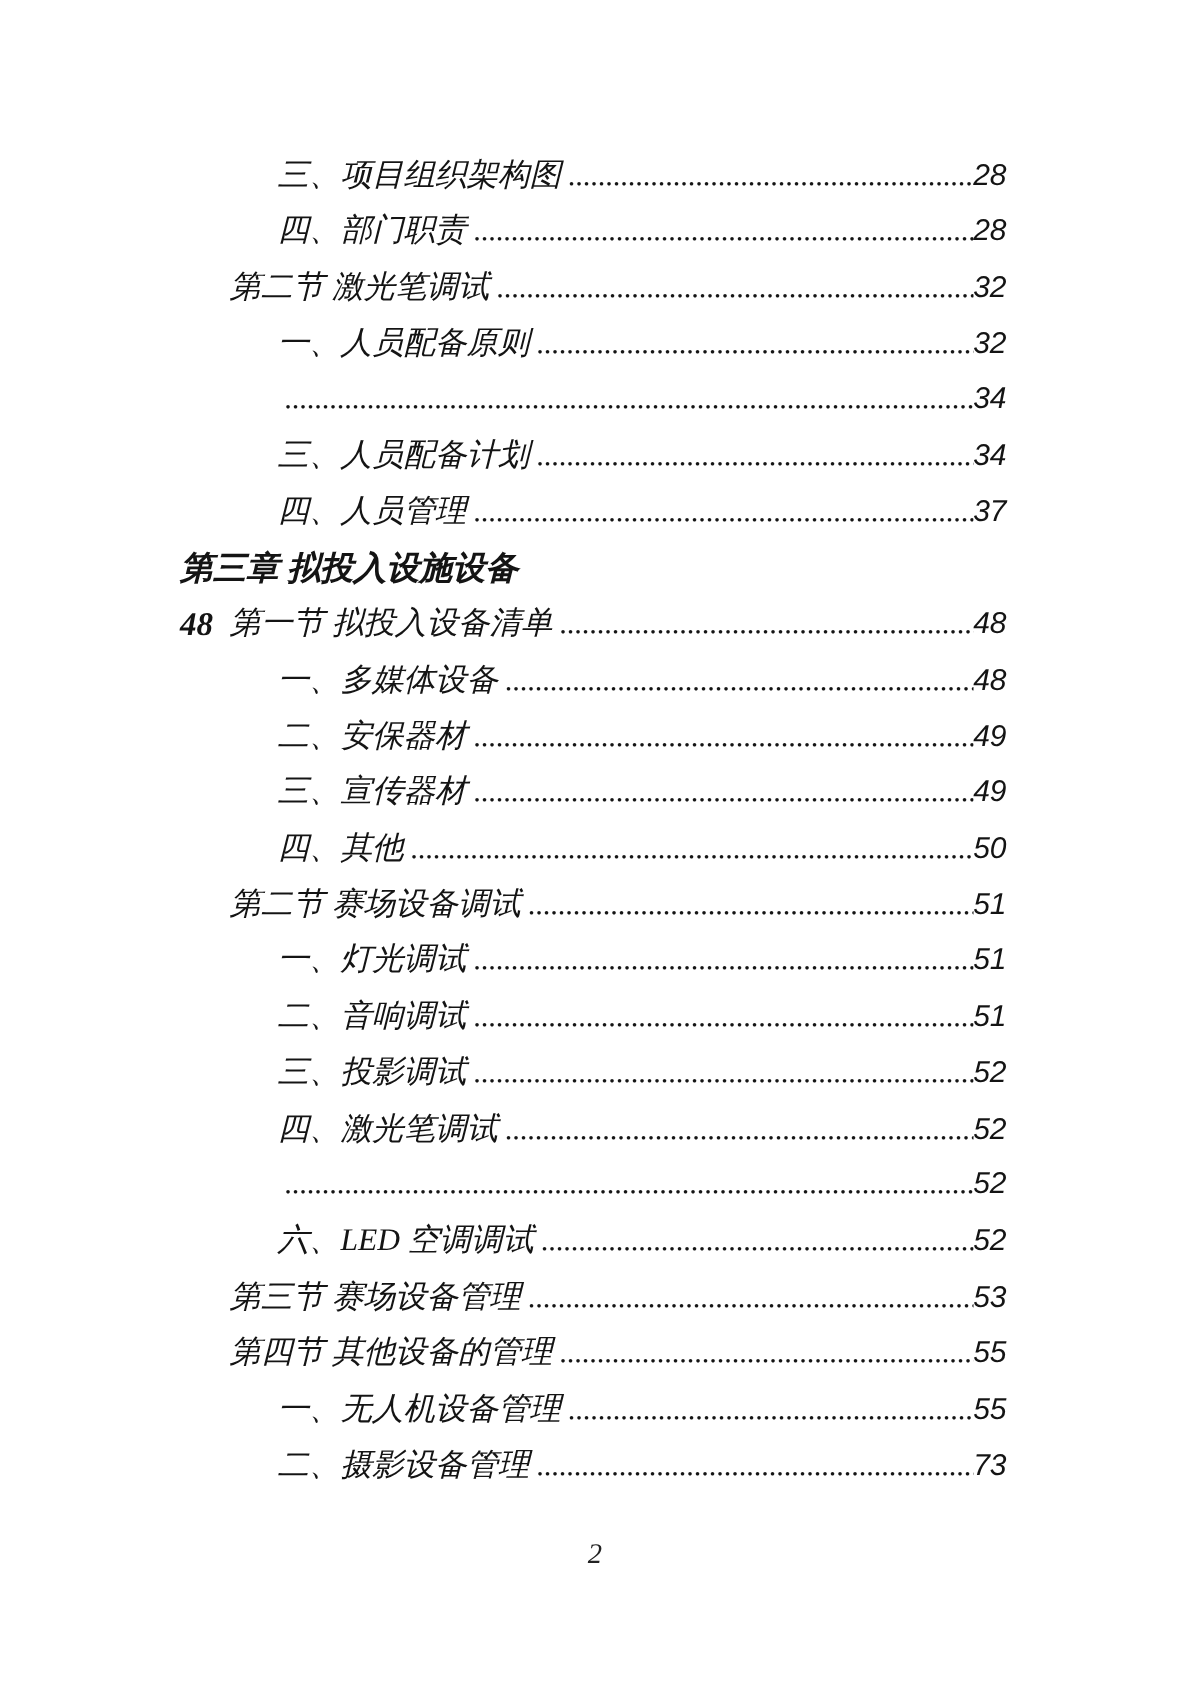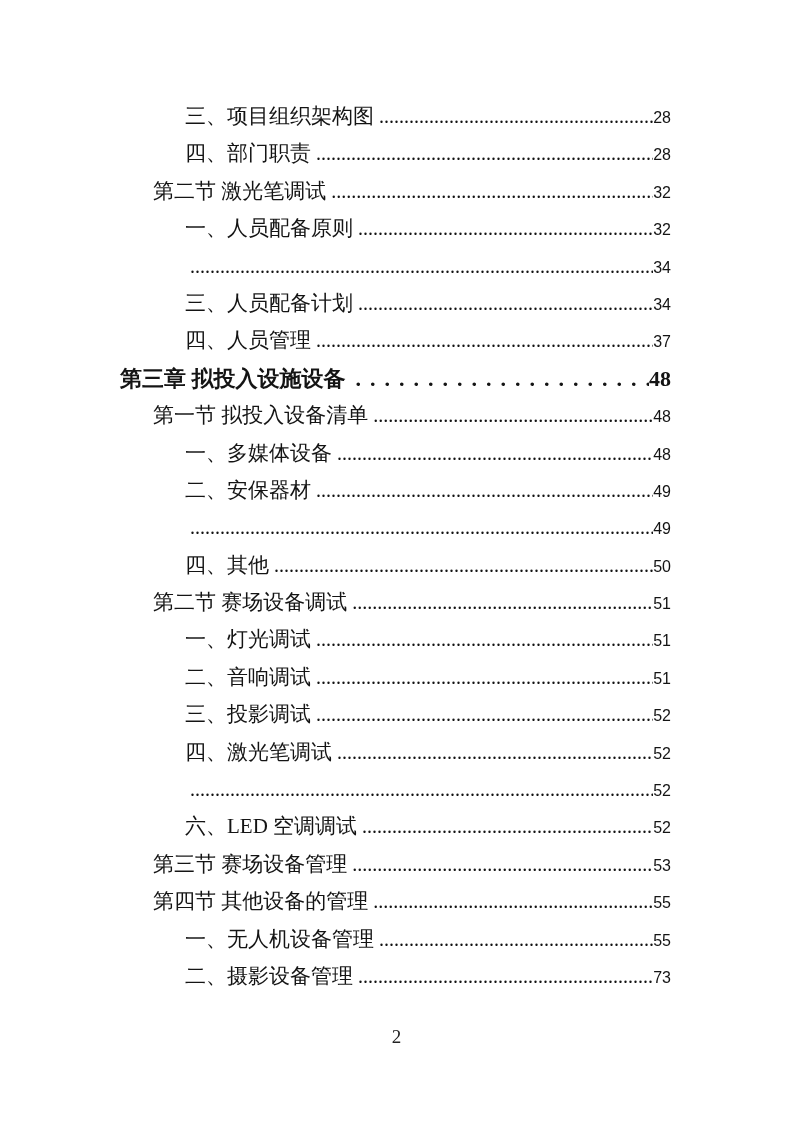--- a/index.html
+++ b/index.html
@@ -7,20 +7,21 @@
     padding: 0;
     background: #ffffff;
   }
   .page {
     position: relative;
     width: 793px;
     height: 1122px;
     background: #ffffff;
     overflow: hidden;
     color: #141414;
+    font-style: italic;
   }
   .toc {
     position: absolute;
     left: 120px;
     right: 122px;
     top: 98px;
   }
   .row {
     display: flex;
     align-items: baseline;
@@ -28,20 +29,21 @@
     line-height: 37.4px;
     font-size: 21px;
     font-family: "Liberation Serif", serif;
     white-space: nowrap;
   }
   .row.section { padding-left: 33px; }
   .row.item    { padding-left: 65px; }
   .row.chapter {
     font-weight: 700;
     font-size: 22px;
+    flex-direction: column;
   }
   .title {
     white-space: nowrap;
     flex: none;
   }
   .dots {
     flex: 1 1 auto;
     overflow: hidden;
     white-space: nowrap;
     padding-left: 5px;
@@ -57,21 +59,21 @@
     letter-spacing: 9px;
     padding-left: 10px;
     padding-right: 8px;
   }
   .row.chapter .dots::after {
     content: "....................................................";
   }
   .num {
     flex: none;
     font-family: "Liberation Sans", sans-serif;
-    font-size: 16px;
+    font-size: 20px;
   }
   .row.chapter .num {
     font-family: "Liberation Serif", serif;
     font-size: 22px;
     font-weight: 700;
   }
   .folio {
     position: absolute;
     left: 0;
     right: 0;
@@ -135,20 +137,21 @@
         <span class="title">一、多媒体设备</span>
         <span class="dots"></span>
         <span class="num">48</span>
       </div>
       <div class="row item">
         <span class="title">二、安保器材</span>
         <span class="dots"></span>
         <span class="num">49</span>
       </div>
       <div class="row item">
+        <span class="title">三、宣传器材</span>
         <span class="dots"></span>
         <span class="num">49</span>
       </div>
       <div class="row item">
         <span class="title">四、其他</span>
         <span class="dots"></span>
         <span class="num">50</span>
       </div>
       <div class="row section">
         <span class="title">第二节 赛场设备调试</span>

